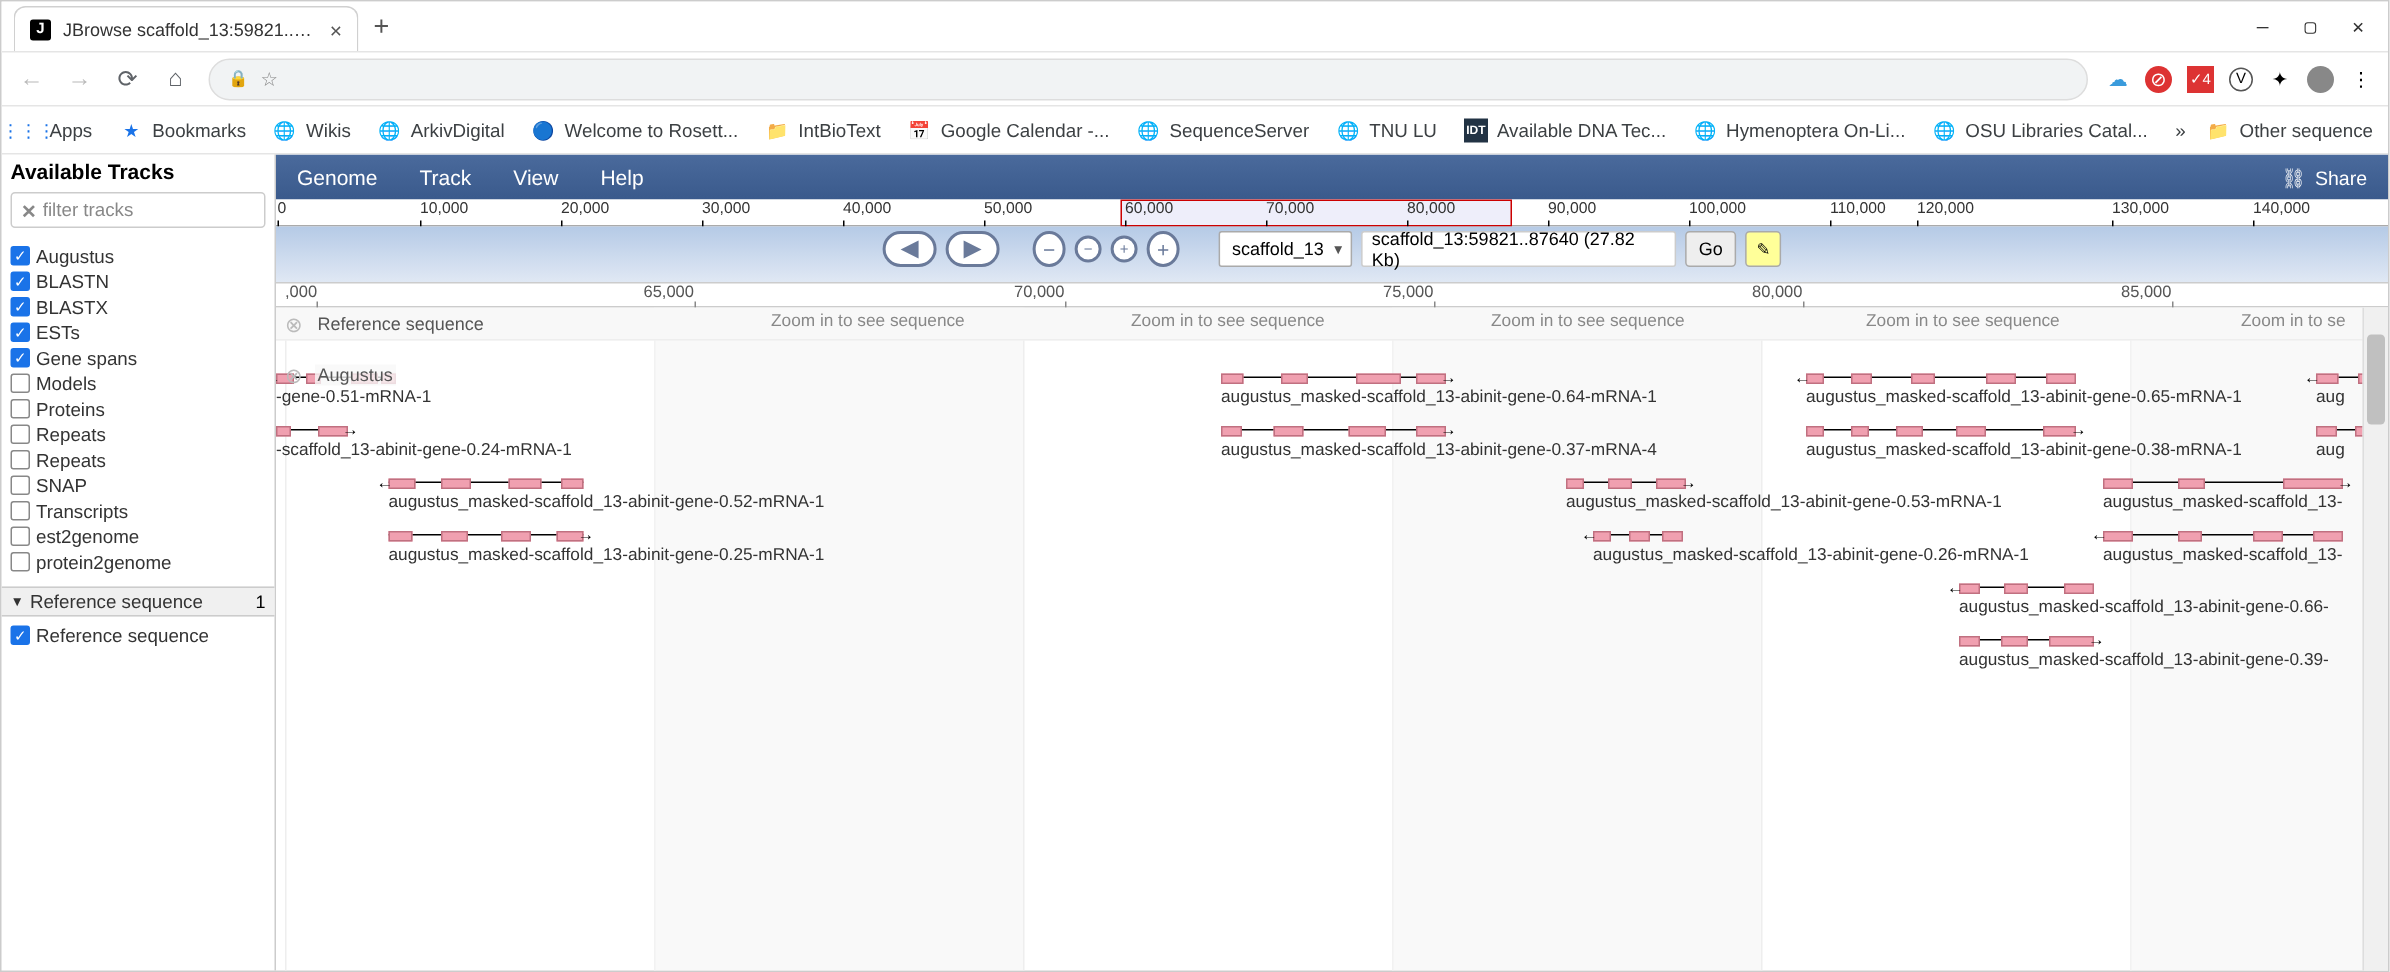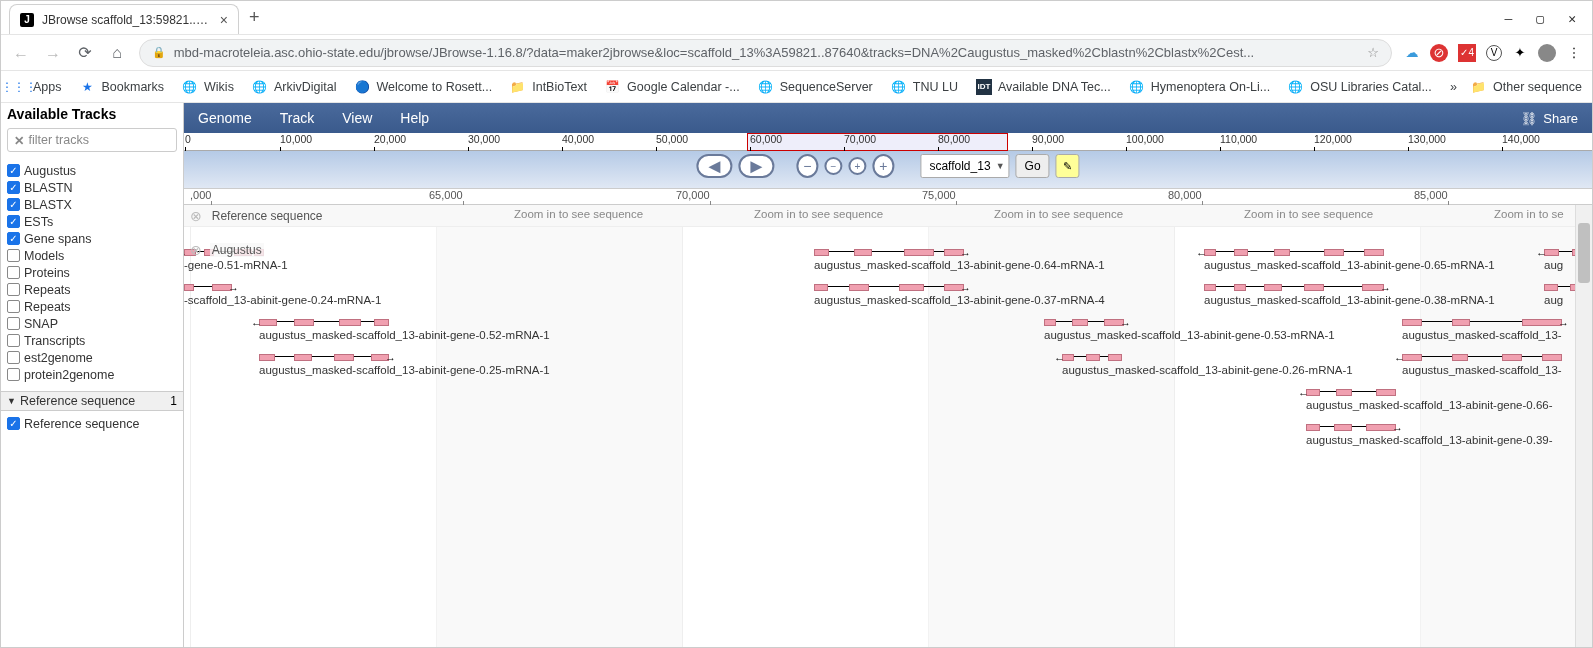--- a/index.html
+++ b/index.html
@@ -112,21 +112,20 @@
   </div>
 </div>
 
 <div class="urlbar">
   <span class="navbtn dis">←</span>
   <span class="navbtn dis">→</span>
   <span class="navbtn">⟳</span>
   <span class="navbtn">⌂</span>
   <div class="urlfield">
     <span class="lock">🔒</span>
-    <span class="url">mbd-macroteleia.asc.ohio-state.edu/jbrowse/JBrowse-1.16.8/?data=maker2jbrowse&amp;loc=scaffold_13%3A59821..87640&amp;tracks=DNA%2Caugustus_masked%2Cblastn%2Cblastx%2Cest...</span>
     <span style="color:#888;">☆</span>
   </div>
   <div class="exticons">
     <span class="exticon" style="color:#3a9bdc;">☁</span>
     <span class="exticon" style="background:#d33;color:#fff;border-radius:50%;width:18px;height:18px;">⊘</span>
     <span class="exticon" style="background:#d33;color:#fff;width:18px;height:18px;font-size:10px;">✓4</span>
     <span class="exticon" style="border:1.5px solid #555;border-radius:50%;font-size:10px;">V</span>
     <span class="exticon">✦</span>
     <span class="exticon" style="border-radius:50%;background:#888;width:18px;height:18px;"></span>
     <span class="exticon">⋮</span>
@@ -288,38 +287,41 @@
         <div class="ovtick" style="left: 190px;"><span style="font-size:10.5px;">20,000</span><span class="ovmark"></span></div>
         <div class="ovtick" style="left: 284px;"><span style="font-size:10.5px;">30,000</span><span class="ovmark"></span></div>
         <div class="ovtick" style="left: 378px;"><span style="font-size:10.5px;">40,000</span><span class="ovmark"></span></div>
         <div class="ovtick" style="left: 472px;"><span style="font-size:10.5px;">50,000</span><span class="ovmark"></span></div>
         <div class="ovtick" style="left: 566px;"><span style="font-size:10.5px;">60,000</span><span class="ovmark"></span></div>
         <div class="ovtick" style="left: 660px;"><span style="font-size:10.5px;">70,000</span><span class="ovmark"></span></div>
         <div class="ovtick" style="left: 754px;"><span style="font-size:10.5px;">80,000</span><span class="ovmark"></span></div>
         <div class="ovtick" style="left: 848px;"><span style="font-size:10.5px;">90,000</span><span class="ovmark"></span></div>
         <div class="ovtick" style="left: 942px;"><span style="font-size:10.5px;">100,000</span><span class="ovmark"></span></div>
         <div class="ovtick" style="left: 1036px;"><span style="font-size:10.5px;">110,000</span><span class="ovmark"></span></div>
-        <div class="ovtick" style="left: 1130px;"><span style="font-size:10.5px;">120,000</span><span class="ovmark"></span></div>
+        <div class="ovtick" style="left: 1094px;"><span style="font-size:10.5px;">120,000</span><span class="ovmark"></span></div>
         <div class="ovtick" style="left: 1224px;"><span style="font-size:10.5px;">130,000</span><span class="ovmark"></span></div>
         <div class="ovtick" style="left: 1318px;"><span style="font-size:10.5px;">140,000</span><span class="ovmark"></span></div>
       </div>
 
     <div class="funnel">
       <div class="controls">
         <span class="ctrlbtn nav">◄</span>
         <span class="ctrlbtn nav">►</span>
         <span style="width:10px;"></span>
         <span class="ctrlbtn zoom">−</span>
         <span class="ctrlbtn zoom sm">−</span>
         <span class="ctrlbtn zoom sm">+</span>
         <span class="ctrlbtn zoom">+</span>
         <span style="width:14px;"></span>
         <div class="select">
             <span>scaffold_13</span>
           </div>
+        <div class="locinput">
+            <span>scaffold_13:59821..87640 (27.82 Kb)</span>
+          </div>
         <div class="gobtn">
             <span>Go</span>
           </div>
         <div class="highlight">
             <span style="font-size:11px;">✎</span>
           </div>
       </div>
     </div>
 
     <div class="detail-ruler" id="detailruler">

